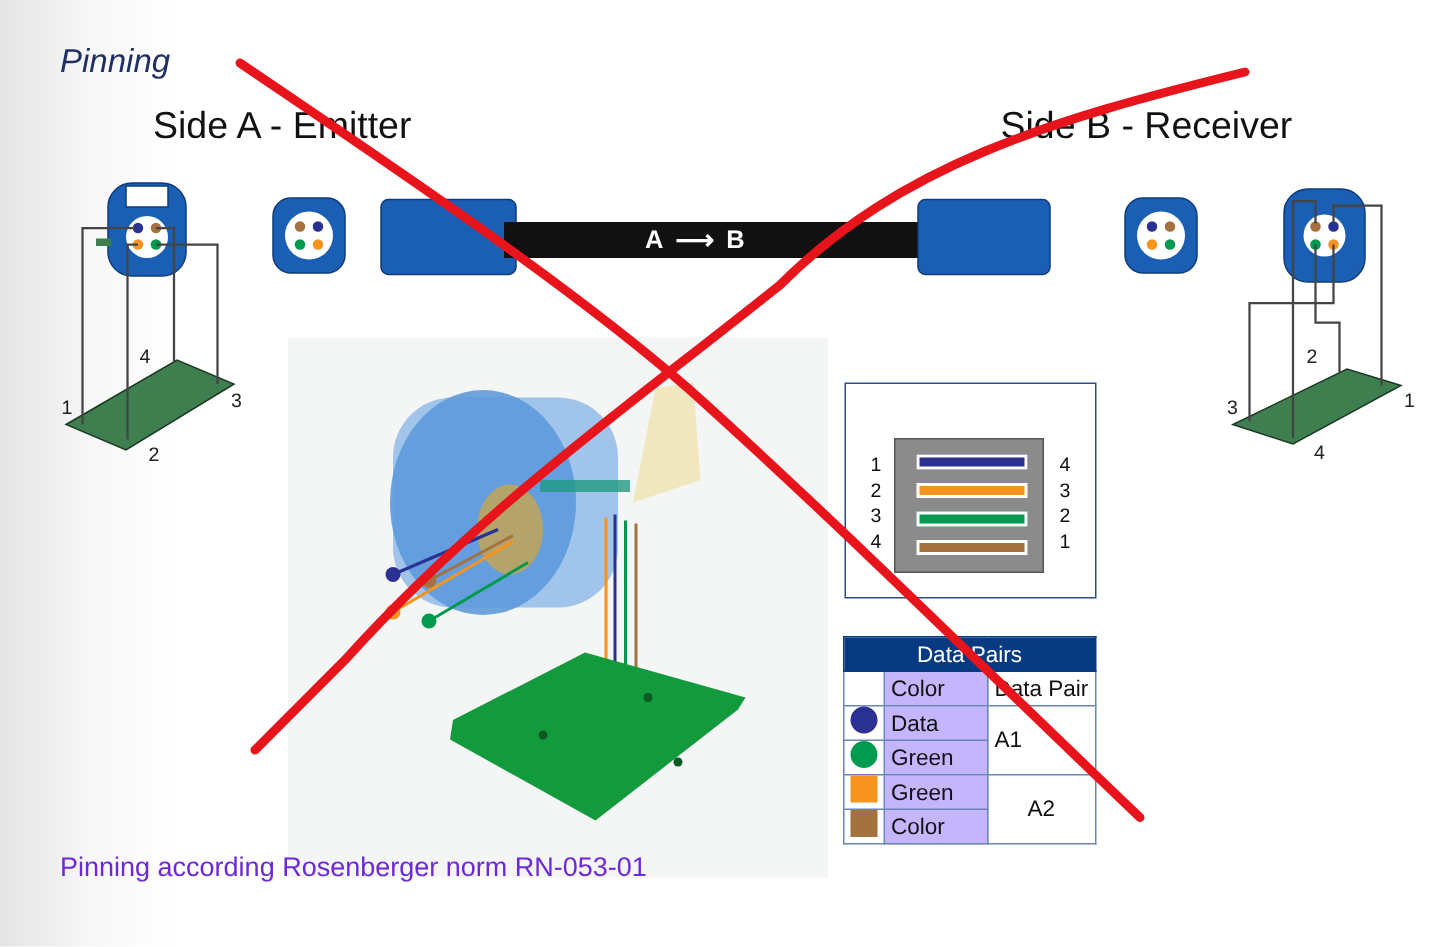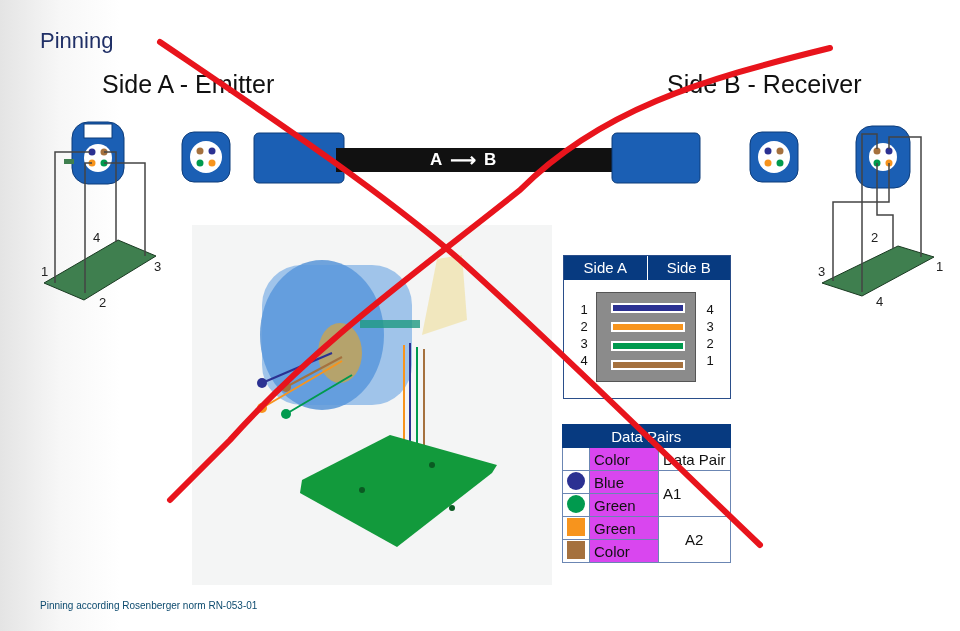--- a/index.html
+++ b/index.html
@@ -1,38 +1,38 @@
 <!DOCTYPE html>
 <html><head>
 <meta charset="utf-8">
 <style>
   html,body{margin:0;padding:0;}
   body{width:960px;height:631px;position:relative;overflow:hidden;
     background:linear-gradient(to right,#e4e4e4 0px,#f7f7f7 60px,#ffffff 120px);
     font-family:"Liberation Sans",sans-serif;}
   .abs{position:absolute;}
-  #title{left:40px;top:28px;font-size:22px;color:#1f2f66;}
+  #title{left:40px;top:28px;font-size:22px;color:#1f2f66;font-style:italic;}
   .side-title{font-size:25px;color:#111;top:70px;}
   #sideA{left:102px;}
   #sideB{left:667px;}
-  #footer{left:40px;top:600px;font-size:10px;color:#0c4a6e;}
+  #footer{left:40px;top:568px;font-size:18px;color:#6d28d9;}
   #photo-bg{left:192px;top:225px;width:360px;height:360px;background:#f4f5f5;}
   
   #pin-table{left:563px;top:255px;width:166px;height:142px;border:1px solid #2a4e8a;background:#fff;}
   #pin-head{display:flex;height:24px;background:#073a80;color:#fff;font-size:15px;}
   #pin-head div{flex:1;text-align:center;line-height:24px;}
   #pin-head div:first-child{border-right:1px solid #fff;}
   .pnum{font-size:13px;color:#111;width:12px;text-align:center;}
   #pin-gray{left:32px;top:36px;width:98px;height:88px;background:#8b8b8b;border:1px solid #555;}
   .wire{position:absolute;left:14px;width:70px;height:6px;border:2px solid #fff;}
   
   #dp{left:562px;top:424px;border-collapse:collapse;font-size:15px;color:#111;}
   #dp td{border:1px solid #6b86b3;padding:0 4px;height:22px;}
   #dp .hdr{background:#073a80;color:#fff;text-align:center;border-color:#073a80;height:22px;margin-top:29px;}
-  #dp .colcell{background:#d946ef;}
+  #dp .colcell{background:#c4b5fd;}
   .dot{display:inline-block;width:18px;height:18px;border-radius:50%;}
   .sq{display:inline-block;width:18px;height:18px;}
 </style>
 </head>
 <body>
 
 <div class="abs" id="title">Pinning</div>
 <div class="abs side-title" id="sideA">Side A - Emitter</div>
 <div class="abs side-title" id="sideB">Side B - Receiver</div>
 
@@ -130,24 +130,20 @@
   <line x1="218" y1="118" x2="218" y2="282" stroke="#2b3192" stroke-width="2"></line>
   <line x1="225" y1="122" x2="225" y2="292" stroke="#009a4e" stroke-width="2"></line>
   <line x1="232" y1="124" x2="232" y2="284" stroke="#a5713e" stroke-width="2"></line>
   <polygon points="110,255 198,210 305,240 300,248 205,322 108,268" fill="#129a3c"></polygon>
   <circle cx="170" cy="265" r="3" fill="#0a5a22"></circle>
   <circle cx="240" cy="240" r="3" fill="#0a5a22"></circle>
   <circle cx="260" cy="283" r="3" fill="#0a5a22"></circle>
 </svg>
 
 <div class="abs" id="pin-table">
-  <div id="pin-head">
-    <div>Side A</div>
-    <div>Side B</div>
-  </div>
   <div class="abs" style="left:14px;top:46px;display:flex;flex-direction:column;gap:2px;">
     <span class="pnum">1</span>
     <span class="pnum">2</span>
     <span class="pnum">3</span>
     <span class="pnum">4</span>
   </div>
   <div class="abs" id="pin-gray">
     <div class="wire" style="top:10px;background:#2b3192"></div>
     <div class="wire" style="top:29px;background:#f7941d"></div>
     <div class="wire" style="top:48px;background:#009a4e"></div>
@@ -166,21 +162,21 @@
       <tr>
         <td class="hdr" colspan="3">Data Pairs</td>
       </tr>
   <tr>
     <td style="width:18px"></td>
     <td class="colcell" style="width:60px">Color</td>
     <td>Data Pair</td>
   </tr>
   <tr>
     <td><span class="dot" style="background:#2b3192"></span></td>
-    <td class="colcell">Blue</td>
+    <td class="colcell">Data</td>
     <td rowspan="2" style="">A1</td>
   </tr>
   <tr>
     <td><span class="dot" style="background:#009a4e"></span></td>
     <td class="colcell">Green</td>
   </tr>
   <tr>
     <td><span class="sq" style="background:#f7941d"></span></td>
     <td class="colcell">Green</td>
     <td rowspan="2" style="text-align:center">A2</td>

